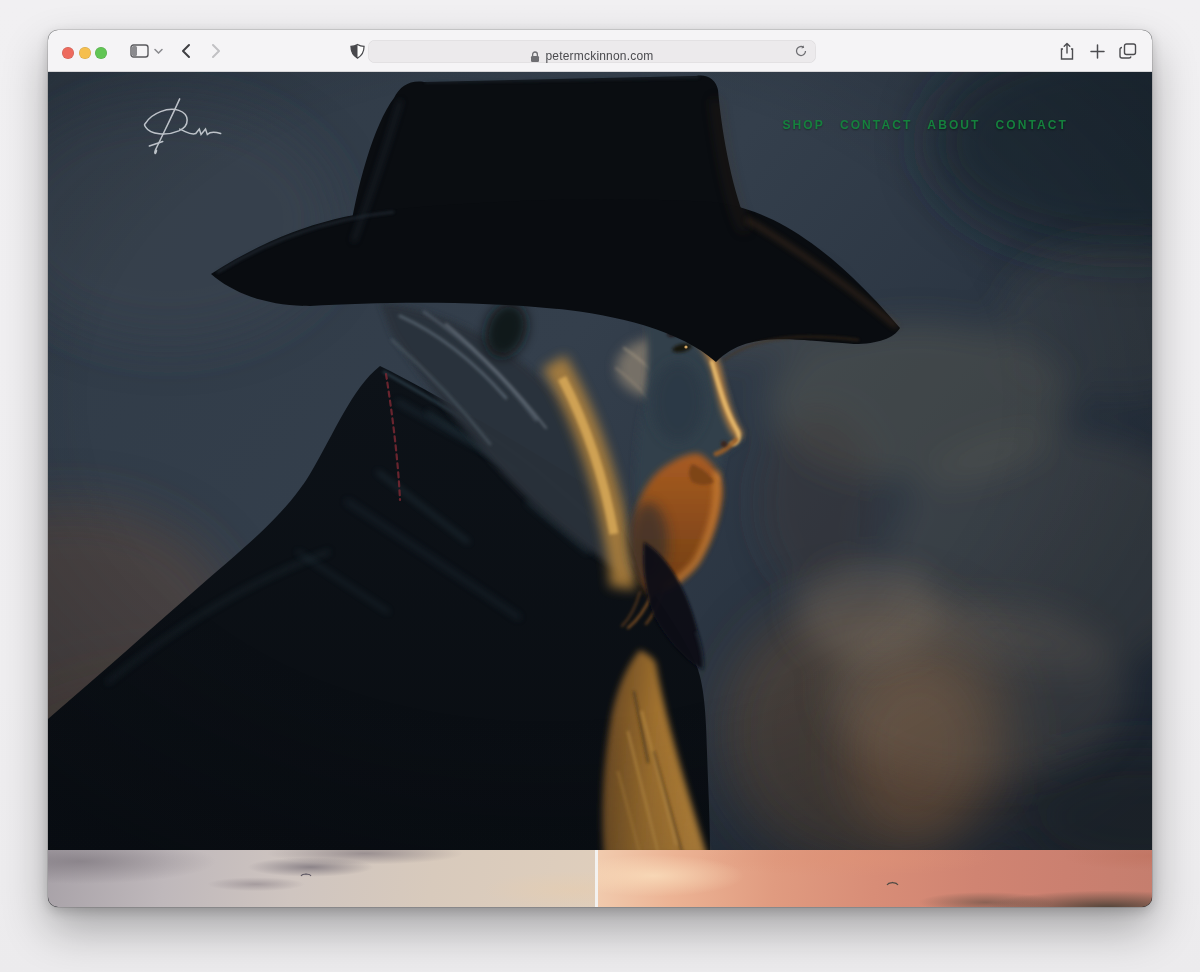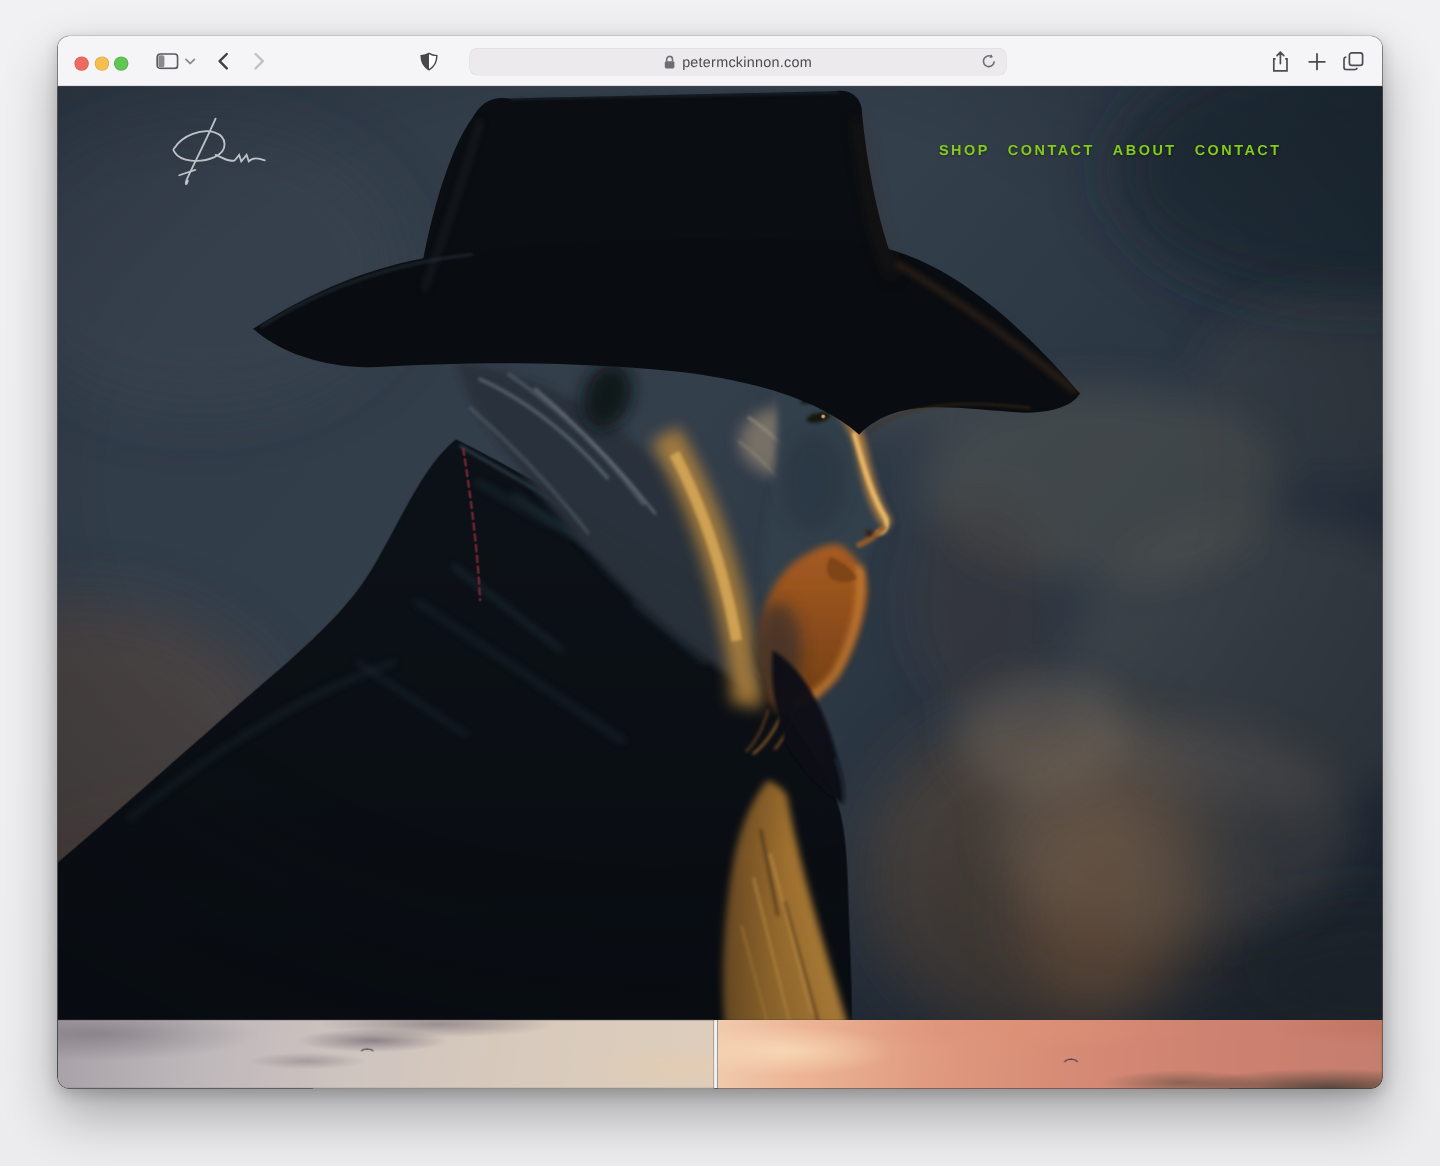--- a/index.html
+++ b/index.html
@@ -22,37 +22,37 @@
     border-bottom:1px solid #d7d6d8;
   }
   .tl { position:absolute; top:17px; width:12px; height:12px; border-radius:50%; }
   .tl.red   { left:14px; background:#ed6a5e; box-shadow:inset 0 0 0 .5px rgba(0,0,0,.15);}
   .tl.yellow{ left:31px; background:#f5bf4f; box-shadow:inset 0 0 0 .5px rgba(0,0,0,.15);}
   .tl.green { left:47px; background:#61c554; box-shadow:inset 0 0 0 .5px rgba(0,0,0,.15);}
   .tbtn { position:absolute; top:11px; height:20px; display:flex; align-items:center; justify-content:center; color:#4c4c50; }
   .tbtn svg { display:block; }
   .disabled { opacity:.42; }
   .urlbar {
-    position:absolute; left:343px; top:10px; width:448px; height:23px;
+    position:absolute; left:320px; top:10px; width:448px; height:23px;
     background:#eceaec; border-radius:7px;
-    display:flex; align-items:center; justify-content:center;
+    display:flex; align-items:flex-end; justify-content:center;
     box-shadow:inset 0 0 0 .5px rgba(0,0,0,.07);
   }
   .urlbar .domain { font-size:12px; color:#4b4b4f; letter-spacing:.2px; margin-left:5px; }
   .urlbar .lock { display:flex; }
   .urlbar .reload { position:absolute; right:8px; top:4px; }
   
   .content { position:relative; width:1104px; height:835px; background:#0c1016; }
   .hero { position:relative; width:1104px; height:778px; overflow:hidden; }
   .hero > svg.art { position:absolute; left:0; top:0; width:100%; height:100%; }
   .site-header { position:absolute; left:0; top:0; width:100%; height:110px; z-index:5; }
   .logo { position:absolute; left:80px; top:22px; width:98px; height:72px; cursor:pointer; }
   .nav { position:absolute; right:84px; top:46px; display:flex; gap:15px; }
   .nav a {
-    color:#84cc16; text-decoration:none; font-size:12px; font-weight:600;
+    color:#15803d; text-decoration:none; font-size:12px; font-weight:600;
     letter-spacing:2.1px; text-shadow:0 1px 2px rgba(0,0,0,.4); cursor:pointer;
   }
   
   .gallery { display:flex; width:1104px; height:57px; }
   .pane { position:relative; height:57px; overflow:hidden; }
   .pane.left {
     width:547px;
     background:
       radial-gradient(ellipse 90px 14px at 48% 30%, rgba(84,78,92,.55), transparent 70%),
       radial-gradient(ellipse 140px 16px at 58% 6%, rgba(96,88,100,.5), transparent 70%),

